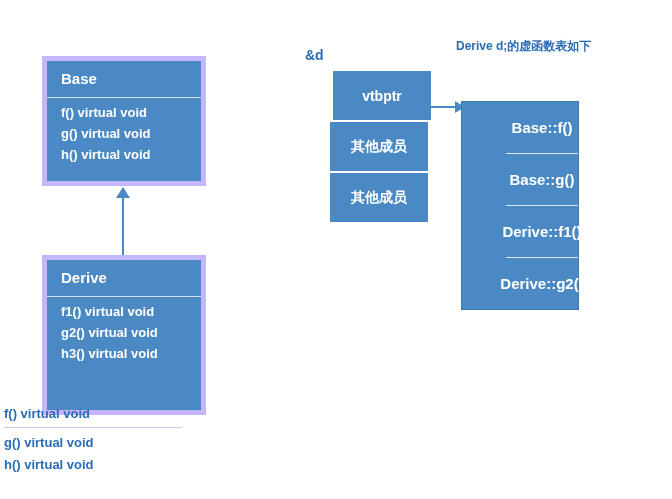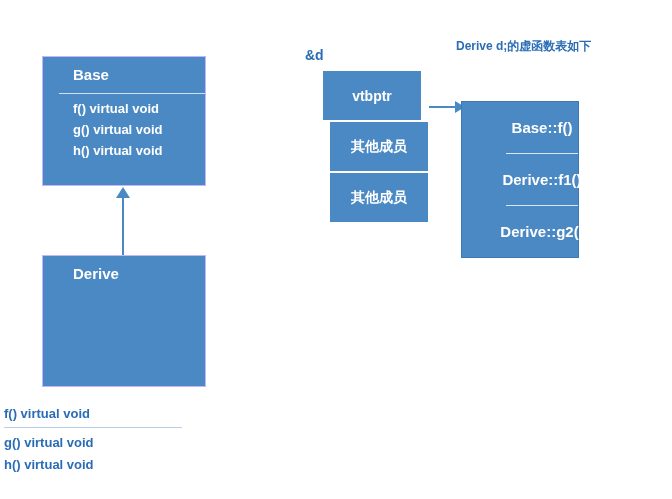--- a/index.html
+++ b/index.html
@@ -18,23 +18,22 @@
     position: absolute;
     left: 0; top: 0;
     width: 672px;
     height: 499px;
   }
 
   
   .class-box {
     position: absolute;
     background: #4a89c3;
-    border: 1px solid #c4b5fd;
+    border: 5px solid #c4b5fd;
     box-sizing: border-box;
-    padding-left: 16px;
   }
   .class-title {
     color: #ffffff;
     font-weight: bold;
     font-size: 15px;
     padding: 8px 0 8px 14px;
     line-height: 20px;
   }
   .class-body {
     border-top: 1px solid #cfe0f0;
@@ -151,40 +150,46 @@
 
   <div class="class-box" style="left:42px; top:56px; width:164px; height:130px;">
     <div class="class-title">Base</div>
     <div class="class-body">
       <div class="class-member">f() virtual void</div>
       <div class="class-member">g() virtual void</div>
       <div class="class-member">h() virtual void</div>
     </div>
   </div>
 
-  <div class="class-box" style="left:42px; top:255px; width:164px; height:132px;">
+  <div class="class-box" style="left:42px; top:255px; width:164px; height:160px;">
     <div class="class-title">Derive</div>
+    <div class="class-body">
+      <div class="class-member">f1() virtual void</div>
+      <div class="class-member">g2() virtual void</div>
+      <div class="class-member">h3() virtual void</div>
+    </div>
   </div>
 
   <div class="inherit-line" style="left:122px; top:198px; height:57px;"></div>
   <div class="inherit-head" style="left:116px; top:187px;"></div>
 
   <div class="label label-amp">&amp;d</div>
 
   <div class="label label-note">Derive d;的虚函数表如下</div>
 
-  <div class="obj-cell" style="left:322px; top:70px; width:100px; height:51px;">vtbptr</div>
+  <div class="obj-cell" style="left:332px; top:70px; width:100px; height:51px;">vtbptr</div>
   <div class="obj-cell" style="left:329px; top:121px; width:100px; height:51px;">其他成员</div>
   <div class="obj-cell" style="left:329px; top:172px; width:100px; height:51px;">其他成员</div>
 
   <div class="ptr-line" style="left:429px; top:106px; width:32px;"></div>
   <div class="ptr-head" style="left:455px; top:101px;"></div>
 
   <div class="vtable">
     <div class="vt-cell">Base::f()</div>
+    <div class="vt-cell">Base::g()</div>
     <div class="vt-cell">Derive::f1()</div>
     <div class="vt-cell">Derive::g2()</div>
   </div>
 
   <div class="bottom-list">
     <div class="bottom-item">f() virtual void</div>
     <div class="bottom-sep"></div>
     <div class="bottom-item">g() virtual void</div>
     <div class="bottom-item">h() virtual void</div>
   </div>

